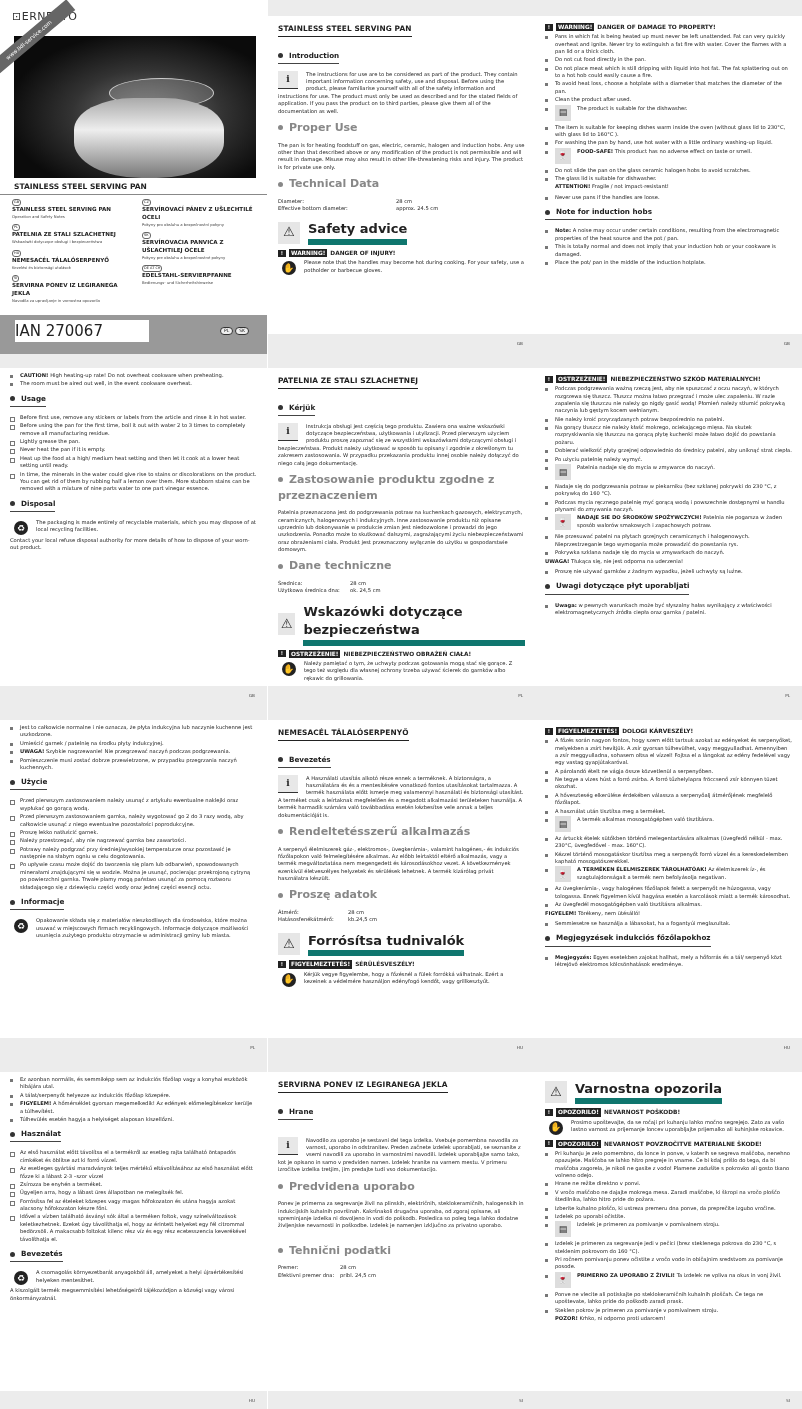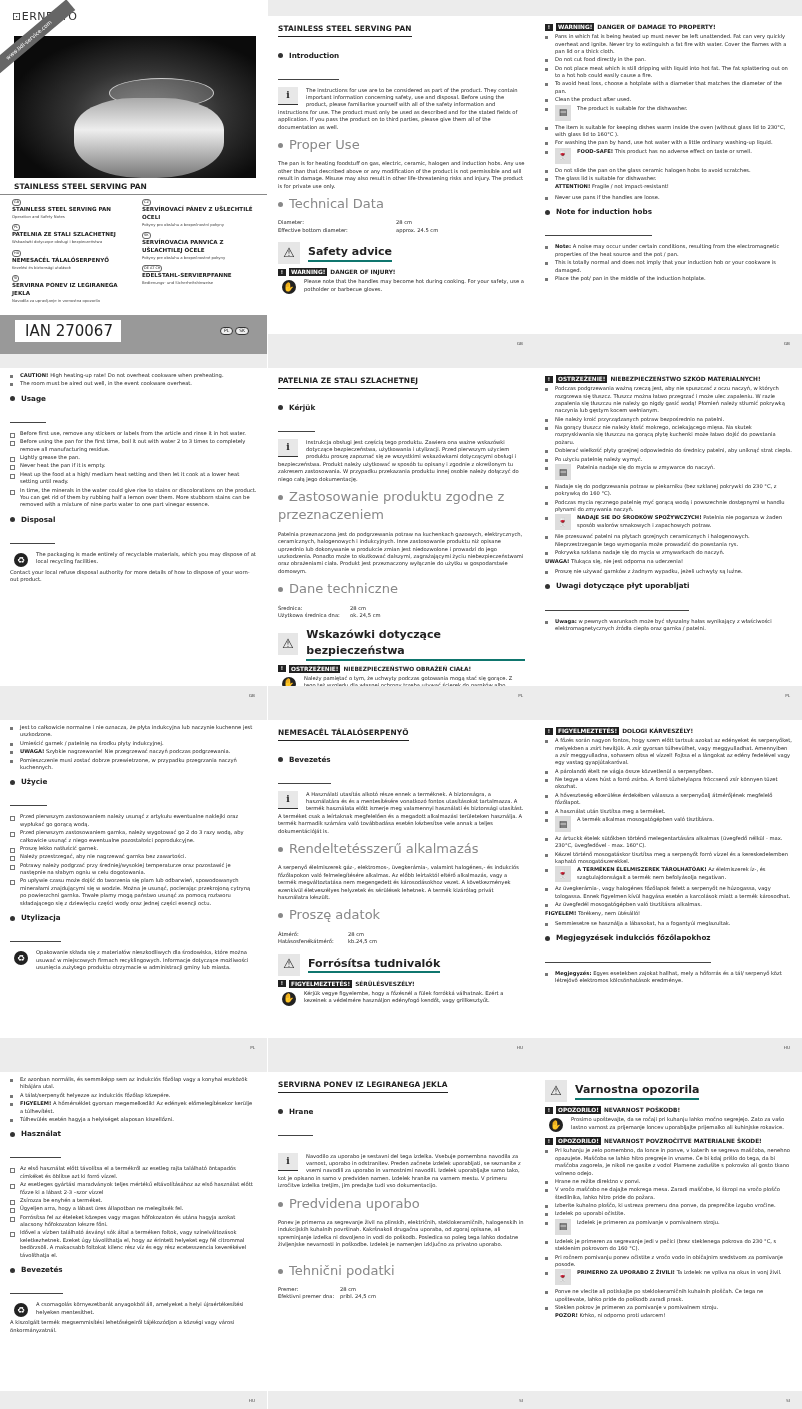--- a/index.html
+++ b/index.html
@@ -5,55 +5,55 @@
 *{box-sizing:border-box;margin:0;padding:0}
 html,body{width:802px;height:1409px;background:#fff;overflow:hidden}
 body{font-family:"DejaVu Sans",sans-serif;color:#222;font-size:5.2px;line-height:1.42}
 .grid{position:absolute;left:0;top:0;width:802px;height:1409px}
 .page{position:absolute;width:267px;height:352px;background:#fff;overflow:hidden}
 .topband{position:absolute;left:0;top:0;width:100%;height:16px;background:#ececec}
 .footband{position:absolute;left:0;bottom:0;width:100%;height:18px;background:#ececec}
 .pnum{position:absolute;right:12px;bottom:5px;font-size:4.2px;color:#444}
 .content{position:absolute;left:10px;right:10px;top:20px;bottom:20px}
 .ptitle{font-weight:bold;font-size:7.4px;letter-spacing:.1px;border-bottom:1px solid #222;display:inline-block;padding-bottom:1px;margin:4px 0 9px}
-.h2{font-weight:bold;font-size:7.2px;border-bottom:1px solid #444;display:inline-block;margin:5px 0 7px;padding-bottom:18px}
-.h3{font-weight:normal;font-size:13px;color:#888;margin:5px 0 6px}
+.h2{font-weight:bold;font-size:7.2px;border-bottom:1px solid #444;display:inline-block;margin:5px 0 7px;padding-bottom:2px}
+.h3{font-weight:bold;font-size:11px;color:#888;margin:5px 0 6px}
 .h3 .dot,.h2 .dot{display:inline-block;width:5px;height:5px;border-radius:50%;background:#333;margin-right:6px;vertical-align:middle}
 .h3 .dot{background:#888}
 p{margin:0 0 3px}
 ul.bul{list-style:none}
 ul.bul li{position:relative;padding-left:10px;margin-bottom:1px}
 ul.bul li:before{content:"";position:absolute;left:0;top:3px;width:3px;height:3px;background:#777}
 ul.box li:before{background:#fff;border:.6px solid #777;width:3px;height:3px}
 .infoicon{float:left;width:20px;height:18px;background:#e8e8e8;margin:0 8px 2px 0;display:flex;align-items:center;justify-content:center;font-weight:bold;font-family:"DejaVu Serif",serif;font-size:9px;border-bottom:1px solid #333}
 .warnrow{font-weight:bold;font-size:5.8px;margin:3px 0 2px;display:flex;align-items:center;gap:3px}
 .tri{display:inline-block;width:8px;height:7px;background:#222;color:#fff;font-size:5px;text-align:center;line-height:7px}
 .warntag{background:#222;color:#fff;padding:0 2px}
 .imgicon{float:left;width:16px;height:16px;background:#ddd;margin:0 6px 2px 0;display:flex;align-items:center;justify-content:center;font-size:9px;color:#222}
 .roundicon{border-radius:50%;background:#222;color:#fff;width:14px;height:14px;margin:2px 8px 2px 4px}
 .safety{display:flex;align-items:center;gap:8px;margin:8px 0 4px}
 .safety .bigtri{width:22px;height:22px;background:#e6e6e6;display:flex;align-items:center;justify-content:center;font-size:13px}
-.safety span.t{font-weight:bold;font-size:11px;border-bottom:2px solid #0f766e}
+.safety span.t{font-weight:bold;font-size:13px;border-bottom:6px solid #0f766e}
 .tech{display:grid;grid-template-columns:118px 1fr;font-size:5.2px}
 .clear{clear:both}
 
 .cover .logo{position:absolute;left:12px;top:9px;font-size:11px;letter-spacing:.5px;color:#333}
 .cover .photo{position:absolute;left:14px;top:36px;width:242px;height:142px;background:radial-gradient(ellipse at 55% 55%,#777 0%,#333 40%,#0b0b0b 75%)}
 .cover .pan{position:absolute;left:60px;top:62px;width:150px;height:80px;border-radius:40% 40% 45% 45%;background:linear-gradient(180deg,#aaa,#eee 40%,#777)}
 .cover .lid{position:absolute;left:95px;top:42px;width:105px;height:30px;border-radius:50%;border:1px solid #ccc;background:rgba(200,200,200,.25)}
 .cover .banner{position:absolute;left:-18px;top:30px;width:110px;height:14px;background:#666;transform:rotate(-40deg);transform-origin:left top;color:#fff;font-size:5.5px;text-align:center;line-height:14px;top:70px}
 .cover .ctitle{position:absolute;left:14px;top:182px;font-weight:bold;font-size:7.5px}
 .cover .rule{position:absolute;left:0;top:194px;width:100%;height:1px;background:#888}
 .cover .langs{position:absolute;left:12px;top:198px;width:250px;display:grid;grid-template-columns:1fr 1fr;column-gap:10px}
 .cover .lg{margin-bottom:4px}
 .cover .flag{font-size:3.5px;border:.5px solid #666;border-radius:3px;padding:0 1px;display:inline-block;margin-right:1px}
 .cover .lt{font-weight:bold;font-size:5.6px}
 .cover .ls{font-size:3.8px;color:#444}
 .cover .band{position:absolute;left:0;top:315px;width:100%;height:37px;background:#999}
-.cover .ian{position:absolute;left:15px;top:320px;width:106px;height:22px;background:#fff;font-size:15px;line-height:22px;padding-left:10px;color:#222}
+.cover .ian{position:absolute;left:15px;top:320px;width:134px;height:22px;background:#fff;font-size:15px;line-height:22px;color:#222}
 .cover .badges{position:absolute;right:18px;top:327px;display:flex;gap:2px}
 .cover .badge{border:.7px solid #333;border-radius:5px;font-size:4.5px;padding:0 3px;background:#eee}
 </style>
 </head>
 <body>
 
 <div class="grid">
 
 <div class="page cover" style="left:0;top:0">
   <div class="logo"><span>⊡</span><span>ERNESTO</span></div>
@@ -256,21 +256,21 @@
     </ul>
     <div class="h2"><span class="dot"></span><span>Użycie</span></div>
     <ul class="bul box">
       <li>Przed pierwszym zastosowaniem należy usunąć z artykułu ewentualne naklejki oraz wypłukać go gorącą wodą.</li>
           <li>Przed pierwszym zastosowaniem garnka, należy wygotować go 2 do 3 razy wodą, aby całkowicie usunąć z niego ewentualne pozostałości poprodukcyjne.</li>
           <li>Proszę lekko natłuścić garnek.</li>
           <li>Należy przestrzegać, aby nie nagrzewać garnka bez zawartości.</li>
           <li>Potrawy należy podgrzać przy średniej/wysokiej temperaturze oraz pozostawić je następnie na słabym ogniu w celu dogotowania.</li>
           <li>Po upływie czasu może dojść do tworzenia się plam lub odbarwień, spowodowanych minerałami znajdującymi się w wodzie. Można je usunąć, pocierając przekrojoną cytryną po powierzchni garnka. Trwałe plamy mogą państwo usunąć za pomocą roztworu składającego się z dziewięciu części wody oraz jednej części esencji octu.</li>
     </ul>
-    <div class="h2"><span class="dot"></span><span>Utylizacja</span></div>
+    <div class="h2"><span class="dot"></span><span>Informacje</span></div>
     <p><span class="imgicon roundicon">♻</span><span>Opakowanie składa się z materiałów nieszkodliwych dla środowiska, które można usuwać w miejscowych firmach recyklingowych. Informacje dotyczące możliwości usunięcia zużytego produktu otrzymacie w administracji gminy lub miasta.</span></p>
   </div>
   <div class="footband">
         <span class="pnum">PL</span>
       </div>
 </div>
 
 <div class="page" style="left:268px;top:704px">
   <div class="topband"></div>
   <div class="content">

